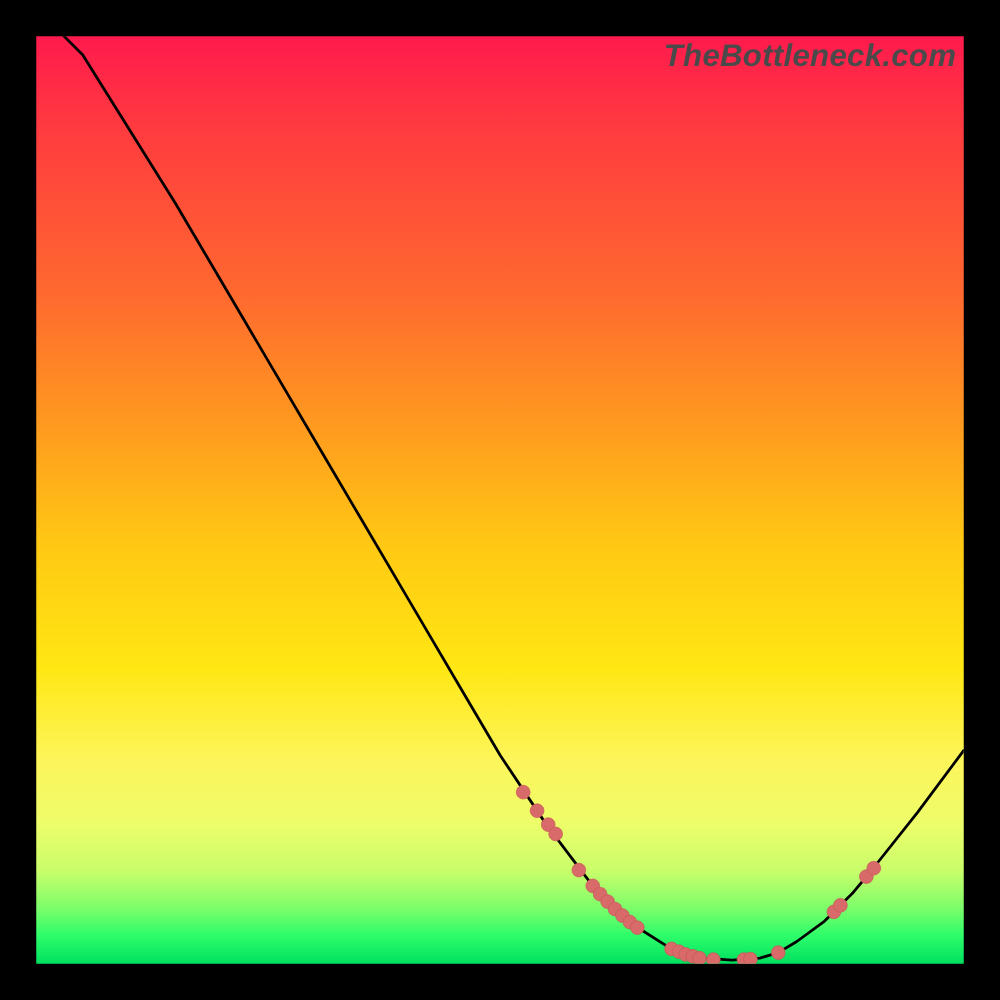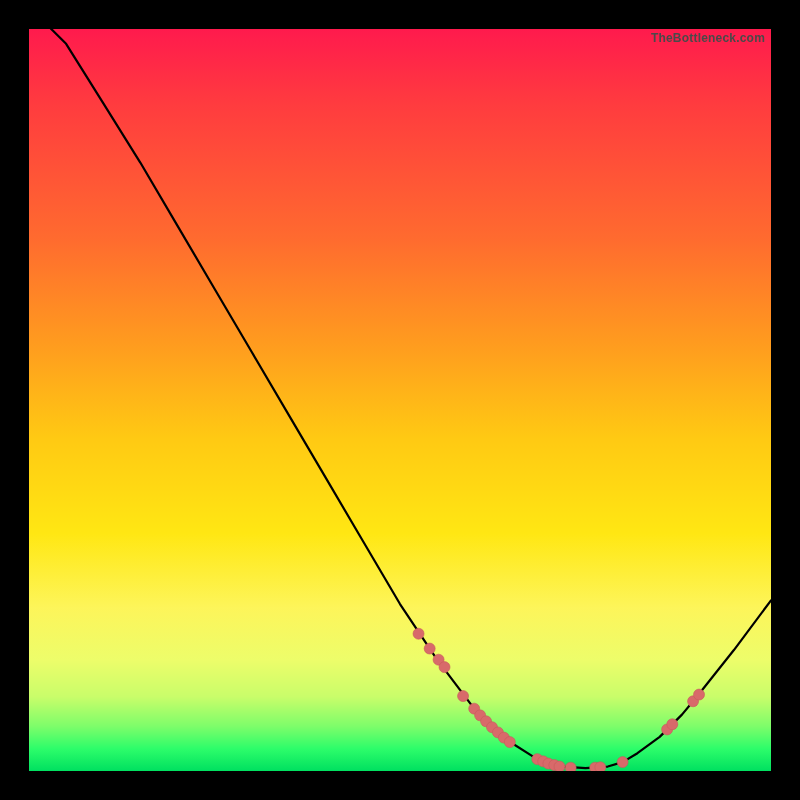--- a/index.html
+++ b/index.html
@@ -35,25 +35,26 @@
       #7dfd6a 94%,
       #2dfd6a 97%,
       #00e060 100%
     );
   }
   .watermark {
     position: absolute;
     top: 2px;
     right: 6px;
     font-family: Arial, Helvetica, sans-serif;
-    font-size: 12px;
+    font-size: 25px;
     font-weight: 600;
     color: #4a4a4a;
     letter-spacing: 0.2px;
     user-select: none;
+    font-style: italic;
   }
   svg.overlay {
     position: absolute;
     left: 0;
     top: 0;
     width: 742px;
     height: 742px;
   }
 </style>
 </head>

